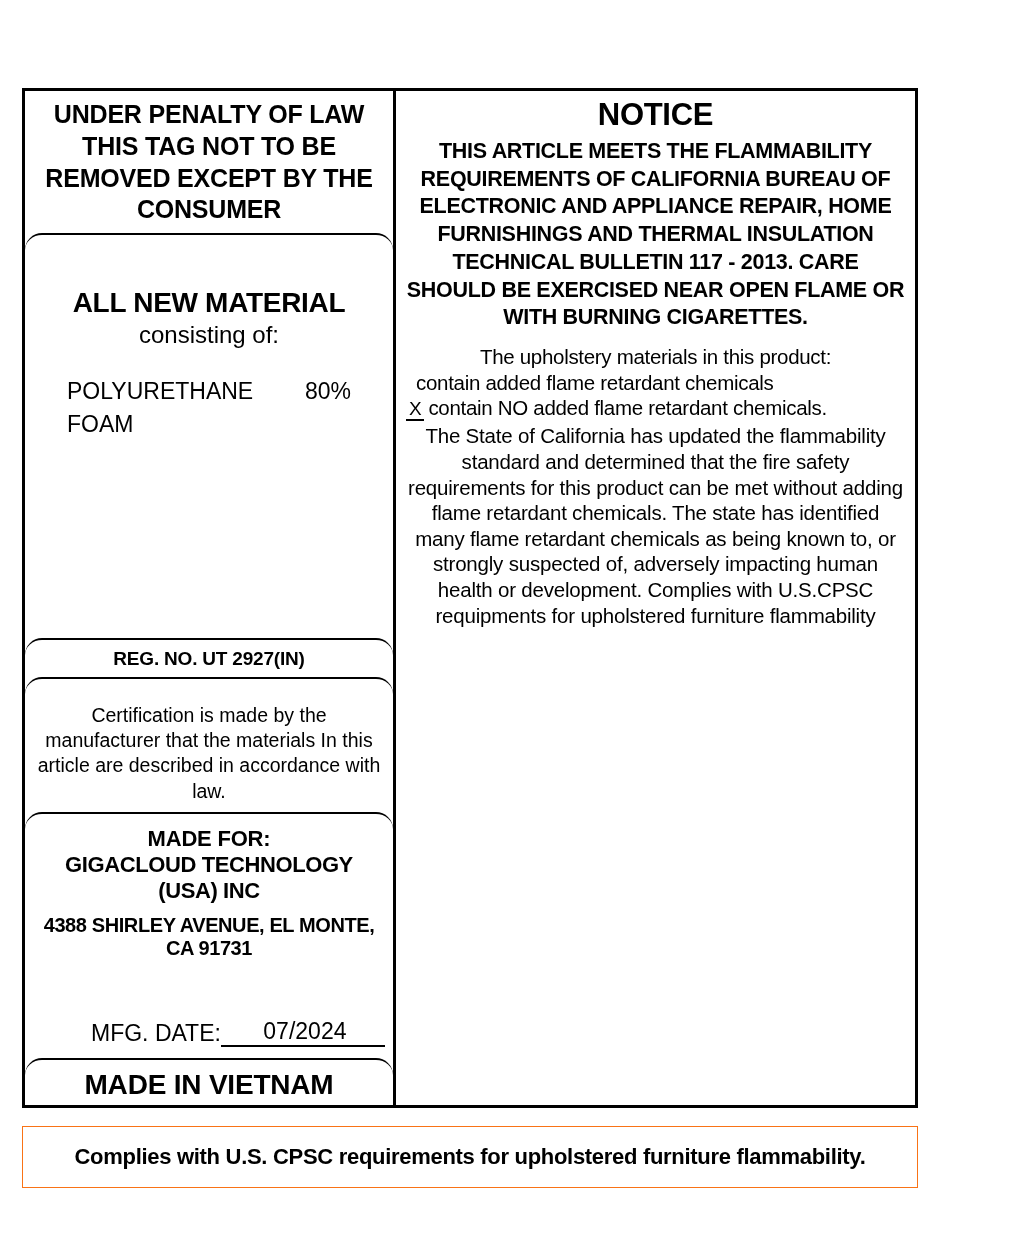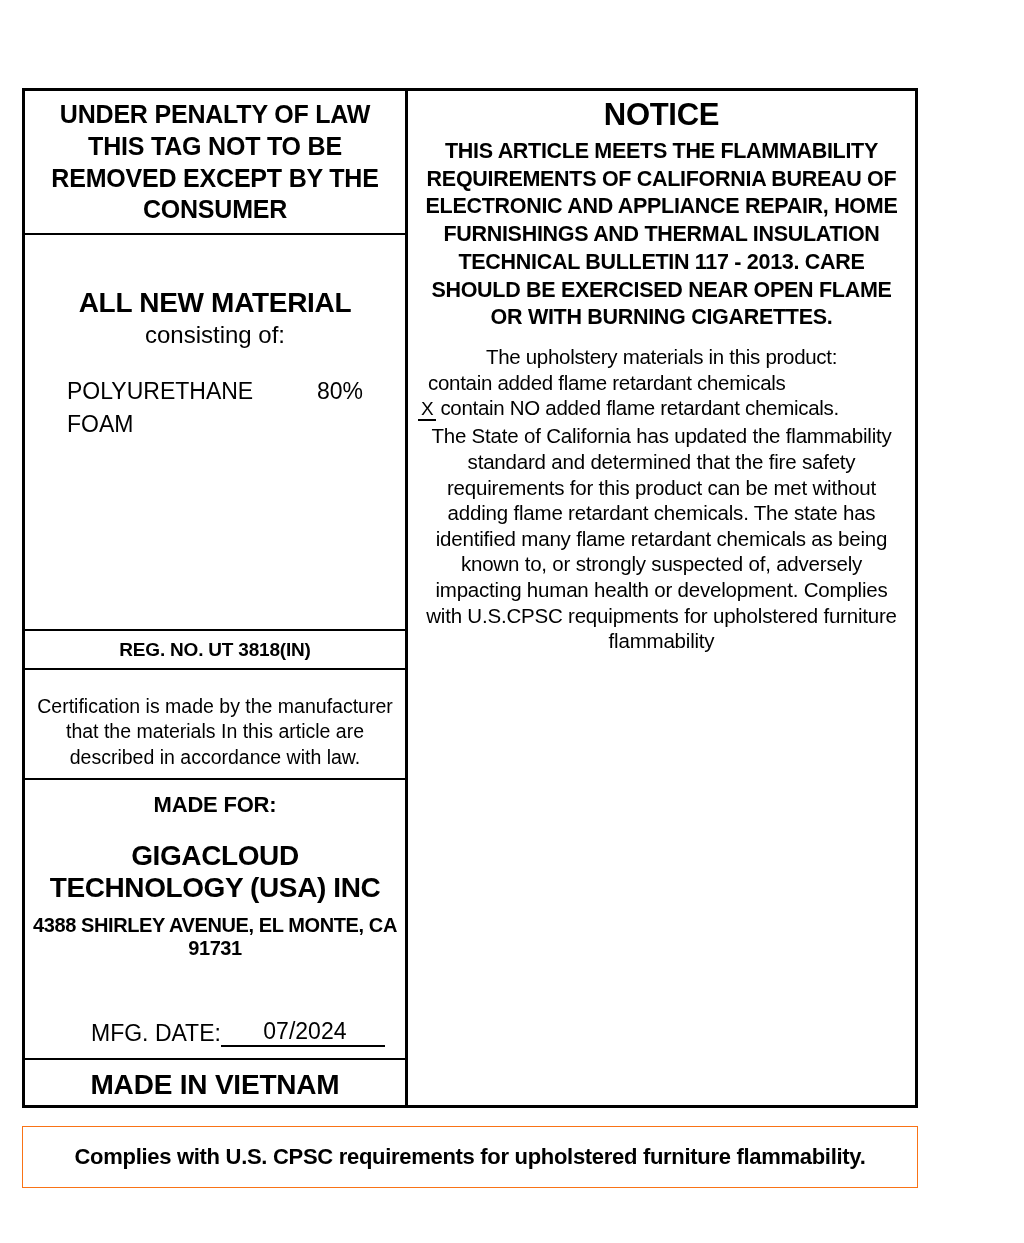--- a/index.html
+++ b/index.html
@@ -37,20 +37,21 @@
     width: 452px;
     box-sizing: border-box;
     border-right: 3px solid #000;
     display: flex;
     flex-direction: column;
   }
 
   .cell {
     box-sizing: border-box;
     padding: 4px 8px;
+    border-radius: 17px;
   }
   .cell + .cell {
     border-top: 2px solid #000;
   }
 
   .penalty {
     text-align: center;
     font-size: 25px;
     font-weight: bold;
     line-height: 1.27;
@@ -76,21 +77,20 @@
     margin-top: 2px;
   }
   .mat-list {
     margin-top: 26px;
     padding-left: 34px;
     font-size: 23px;
     line-height: 1.42;
   }
   .mat-row {
     display: flex;
-    gap: 12px;
   }
   .mat-row .name {
     width: 238px;
   }
   .mat-row .pct {
     width: 80px;
   }
 
   .regno {
     text-align: center;
@@ -116,23 +116,23 @@
     padding-top: 12px;
     padding-bottom: 11px;
     flex: 0 0 auto;
   }
   .madefor .mf-label {
     font-size: 22px;
     font-weight: bold;
     letter-spacing: -0.2px;
   }
   .madefor .mf-company {
-    font-size: 28px;
-    font-weight: bold;
-    margin-top: 22px;
+    font-size: 22px;
+    font-weight: bold;
+    margin-top: 0;
     letter-spacing: -0.4px;
   }
   .madefor .mf-address {
     font-size: 20px;
     font-weight: bold;
     margin-top: 10px;
     letter-spacing: -0.4px;
   }
   .mfg-date {
     margin-top: 58px;
@@ -241,21 +241,21 @@
         <div class="all-new">ALL NEW MATERIAL</div>
         <div class="consisting">consisting of:</div>
         <div class="mat-list">
           <div class="mat-row">
             <span class="name">POLYURETHANE FOAM</span>
             <span class="pct">80%</span>
           </div>
         </div>
       </div>
 
-      <div class="cell regno">REG. NO. UT 3818(IN)</div>
+      <div class="cell regno">REG. NO. UT 2927(IN)</div>
 
       <div class="cell certification">Certification is made by the manufacturer that the materials In this article are described in accordance with law.</div>
 
       <div class="cell madefor">
         <div class="mf-label">MADE FOR:</div>
         <div class="mf-company">GIGACLOUD TECHNOLOGY (USA) INC</div>
         <div class="mf-address">4388 SHIRLEY AVENUE, EL MONTE, CA 91731</div>
         <div class="mfg-date">
           <span class="mfg-label">MFG. DATE:</span>
           <span class="mfg-value">07/2024</span>

